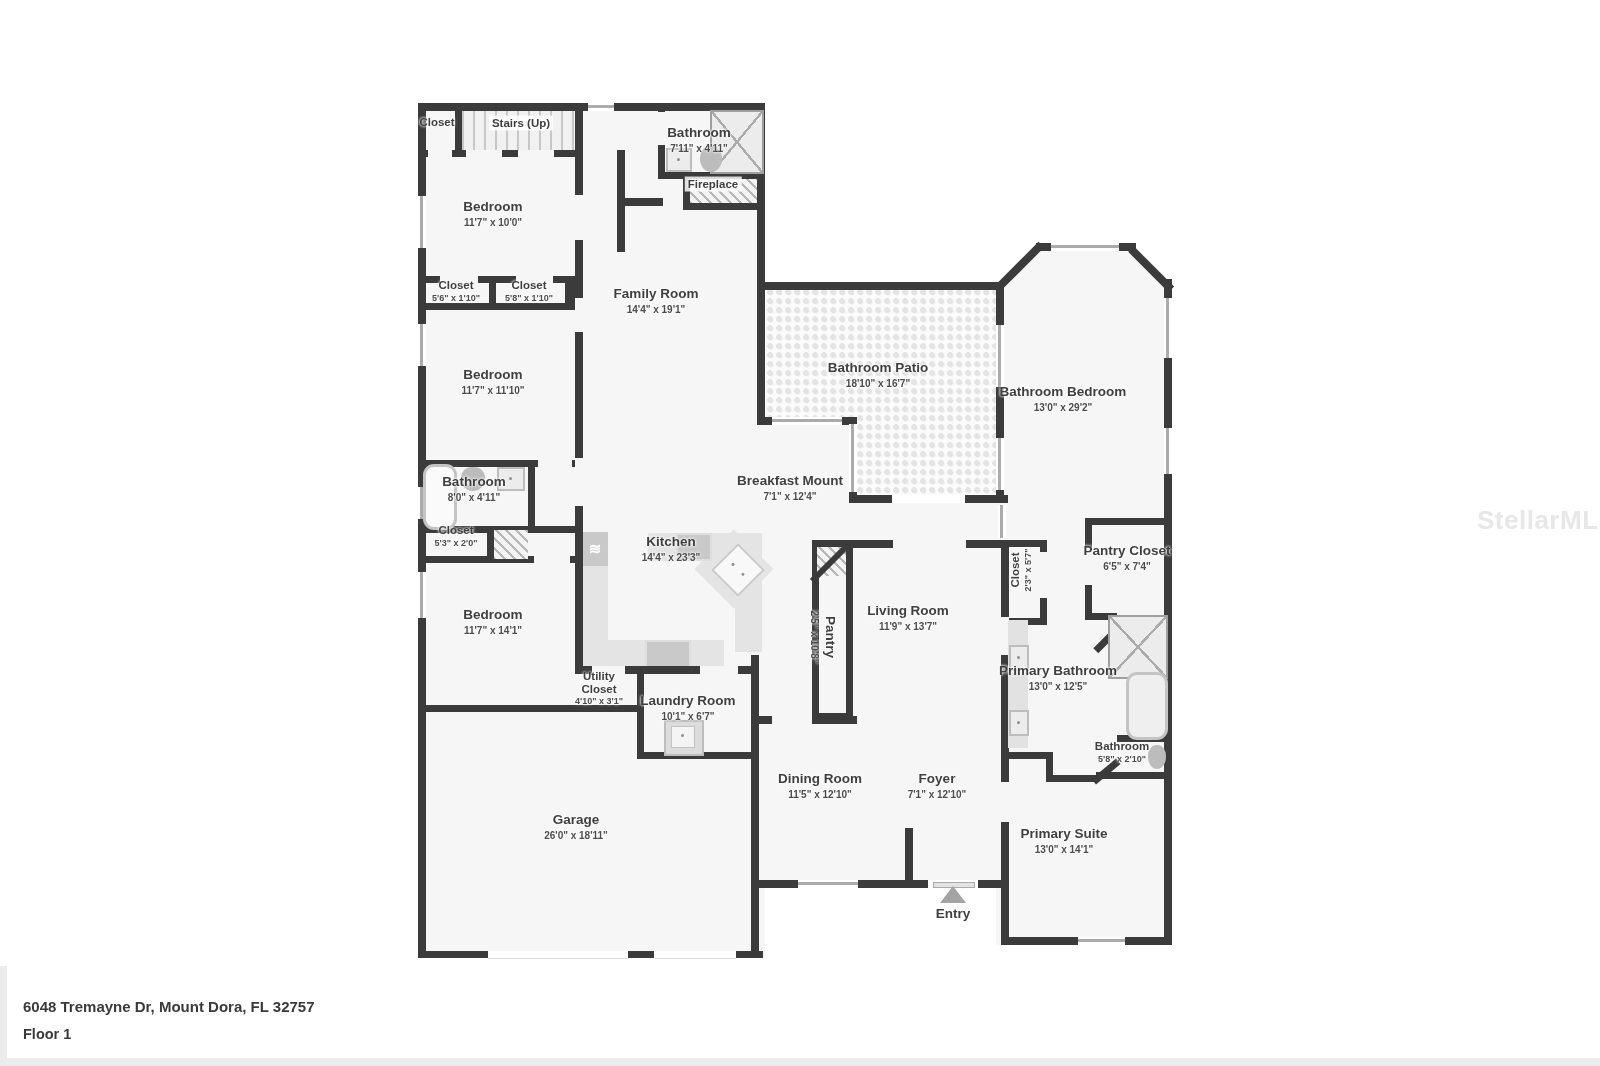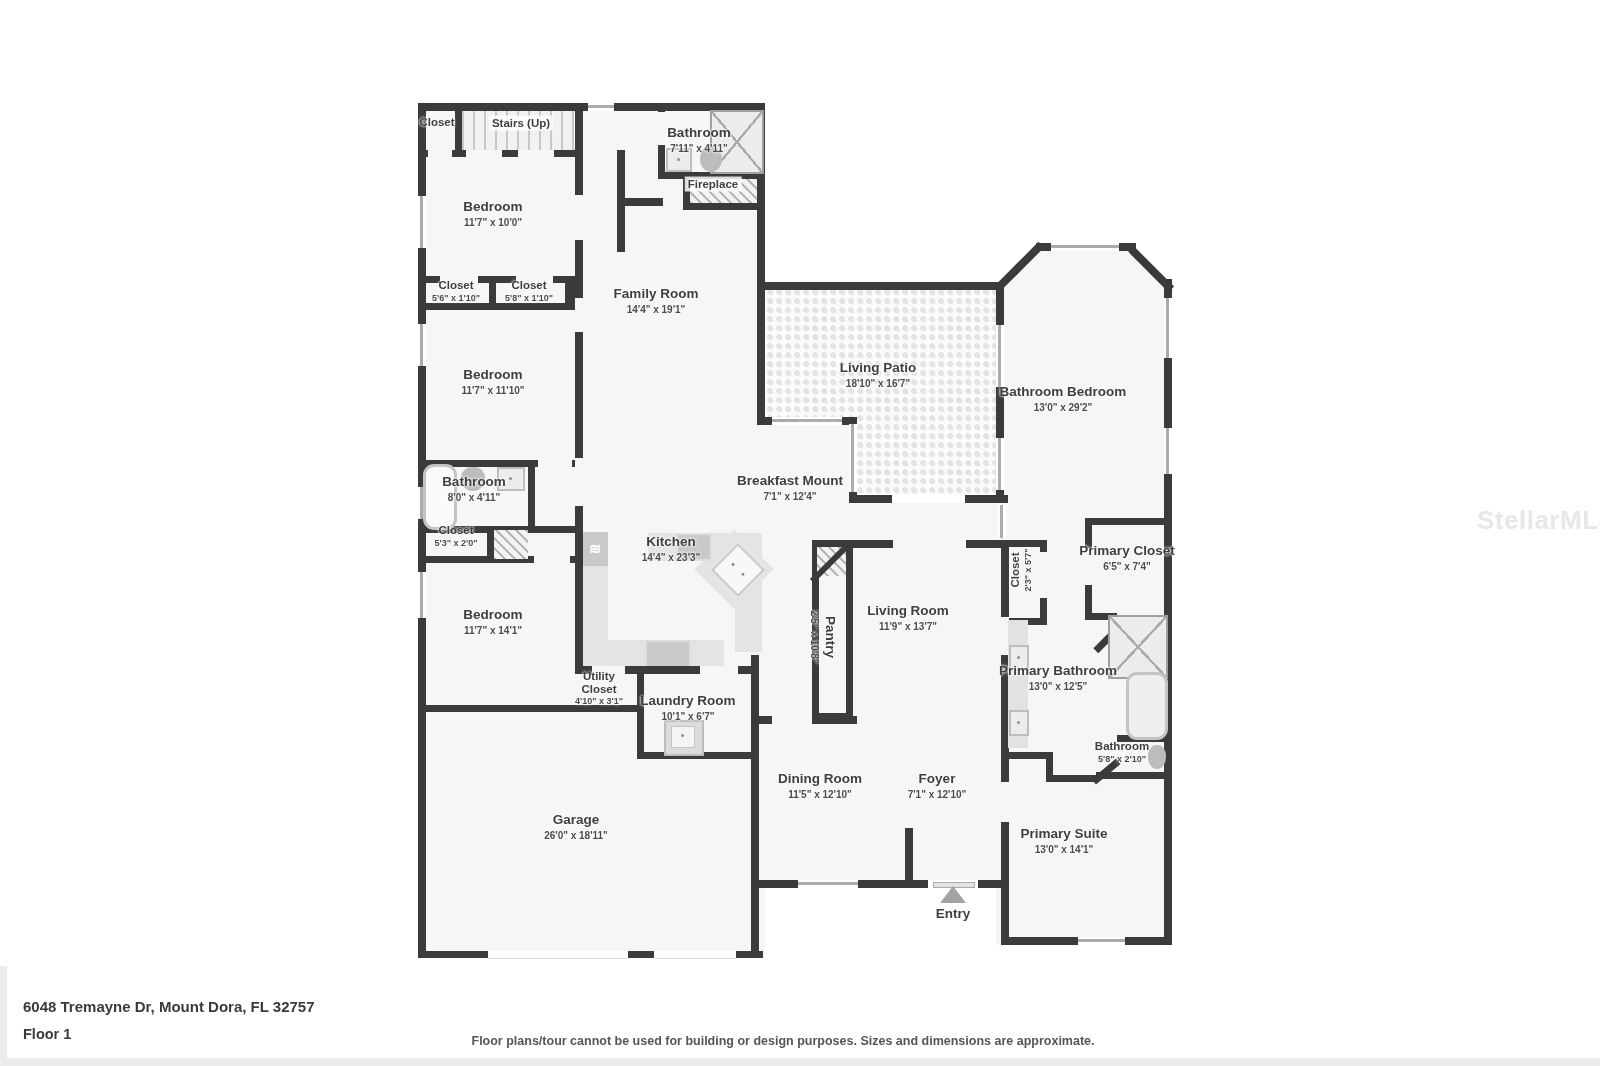--- a/index.html
+++ b/index.html
@@ -242,21 +242,21 @@
     </div>
   <div class="rl" style="left:656px;top:300px;">
       <span class="nm">Family Room</span>
       <span class="dm">14'4" x 19'1"</span>
     </div>
   <div class="rl" style="left:493px;top:381px;">
       <span class="nm">Bedroom</span>
       <span class="dm">11'7" x 11'10"</span>
     </div>
   <div class="rl" style="left:878px;top:374px;">
-      <span class="nm">Living Patio</span>
+      <span class="nm">Bathroom Patio</span>
       <span class="dm">18'10" x 16'7"</span>
     </div>
   <div class="rl" style="left:1063px;top:398px;">
       <span class="nm">Bathroom Bedroom</span>
       <span class="dm">13'0" x 29'2"</span>
     </div>
   <div class="rl" style="left:474px;top:488px;">
       <span class="nm">Bathroom</span>
       <span class="dm">8'0" x 4'11"</span>
     </div>
@@ -270,21 +270,21 @@
     </div>
   <div class="rl" style="left:671px;top:548px;">
       <span class="nm">Kitchen</span>
       <span class="dm">14'4" x 23'3"</span>
     </div>
   <div class="rl sm vneg" style="left:1021px;top:570px;">
       <span class="nm">Closet</span>
       <span class="dm">2'3" x 5'7"</span>
     </div>
   <div class="rl" style="left:1127px;top:557px;">
-      <span class="nm">Primary Closet</span>
+      <span class="nm">Pantry Closet</span>
       <span class="dm">6'5" x 7'4"</span>
     </div>
   <div class="rl" style="left:493px;top:621px;">
       <span class="nm">Bedroom</span>
       <span class="dm">11'7" x 14'1"</span>
     </div>
   <div class="rl vpos" style="left:824px;top:637px;">
       <span class="nm">Pantry</span>
       <span class="dm">2'5" x 10'8"</span>
     </div>
@@ -324,16 +324,15 @@
       <span class="nm">Primary Suite</span>
       <span class="dm">13'0" x 14'1"</span>
     </div>
   <div class="rl" style="left:953px;top:914px;">
       <span class="nm">Entry</span>
     </div>
 
   <div id="watermark">StellarMLS</div>
   <div id="footer-address">6048 Tremayne Dr, Mount Dora, FL 32757</div>
   <div id="footer-floor">Floor 1</div>
-  <div id="footer-disclaimer">Floor plans/tour cannot be used for building or design purposes. Sizes and dimensions are approximate.</div>
   <div class="edge" style="left:0;top:966px;width:7px;height:100px;"></div>
   <div class="edge" style="left:0;top:1058px;width:1600px;height:8px;"></div>
 </div>
 
 </body></html>

